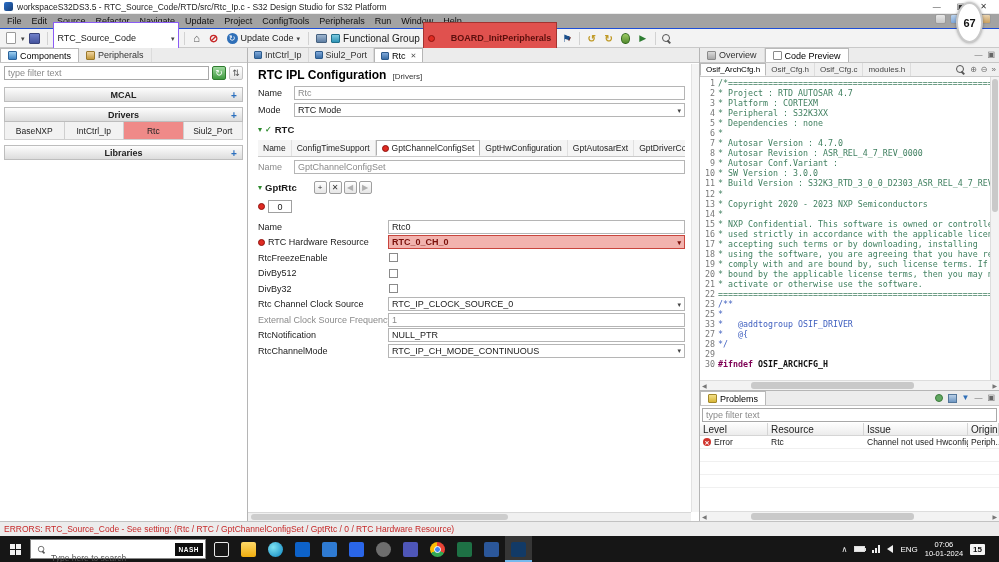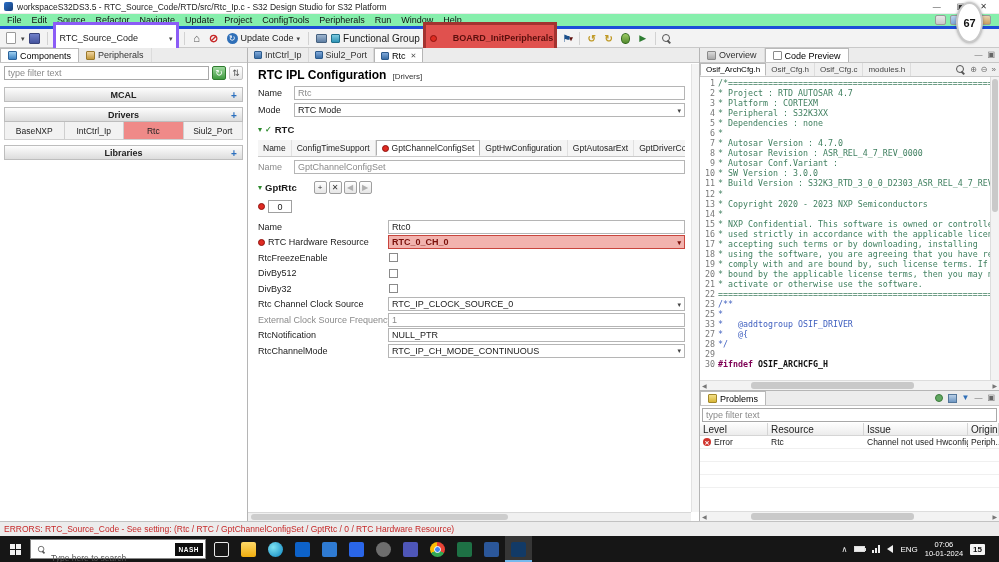--- a/index.html
+++ b/index.html
@@ -8,38 +8,38 @@
   [data-interactable]{cursor:default;}
 
   
   .titlebar{position:absolute;top:0;left:0;right:0;height:14px;background:#fff;display:flex;align-items:center;gap:4px;padding:0 4px;border-bottom:1px solid #ececec;}
   .app-icon{width:9px;height:9px;border-radius:2px;background:linear-gradient(135deg,#2a6fc9,#173f77);flex:none;}
   .title-text{font-size:8.5px;color:#222;white-space:nowrap;overflow:hidden;}
   .win-controls{margin-left:auto;display:flex;gap:16px;padding-right:8px;font-size:8px;color:#333;align-items:center;}
   .badge67{position:absolute;top:2px;right:16px;width:27px;height:41px;border-radius:50%;background:#fff;border:2px solid #c9c9c9;display:flex;align-items:center;justify-content:center;font-size:11px;font-weight:bold;color:#111;z-index:60;box-shadow:0 0 3px rgba(0,0,0,.35);}
 
   
-  .menubar{position:absolute;top:14px;left:0;right:0;height:15px;background:#86efac;border-bottom:3px solid #1d4ed8;display:flex;align-items:center;padding:0 2px;}
+  .menubar{position:absolute;top:14px;left:0;right:0;height:15px;background:#a3a3a3;border-bottom:1px solid #1d4ed8;display:flex;padding:0 2px;}
   .menu-items{display:flex;height:100%;align-items:center;}
   .menu-item{padding:0 5px;font-size:9px;color:#111;height:100%;display:flex;align-items:center;}
   .menubar-right{margin-left:auto;display:flex;gap:4px;padding-right:6px;}
   .persp-icon{width:11px;height:10px;border-radius:2px;border:1px solid #9a9a9a;}
   .p1{background:linear-gradient(#e8e8e8,#c9c9c9);}
   .p2{background:linear-gradient(#bcd4ee,#7fa8d9);}
   .p3{background:linear-gradient(#cfe3cf,#8bbb8b);}
   .p4{background:linear-gradient(#e9d3b0,#caa05e);}
 
   
   .toolbar{position:absolute;top:29px;left:0;right:0;height:19px;background:#f3f3f3;border-bottom:1px solid #c9c9c9;display:flex;align-items:center;gap:3px;padding:0 4px;}
   .sep{width:1px;height:13px;background:#d2d2d2;margin:0 2px;flex:none;}
   .ticon{width:14px;height:14px;display:flex;align-items:center;justify-content:center;font-size:10px;flex:none;}
   .i-new{width:10px;height:12px;background:#fff;border:1px solid #9a9a9a;border-radius:1px;}
   .i-save{width:11px;height:11px;background:linear-gradient(#6f7fc9,#44539e);border-radius:1px;border:1px solid #39437c;}
   .arr{font-size:7px;color:#444;line-height:1;}
-  .combo{height:32px;border:3px solid #8b5cf6;background:#fff;display:flex;align-items:center;gap:16px;padding:0 3px 0 4px;font-size:9px;flex:none;}
+  .combo{height:32px;border:1px solid #8b5cf6;background:#fff;display:flex;align-items:center;gap:16px;padding:0 3px 0 4px;font-size:9px;flex:none;}
   .tb-combo-project{width:126px;justify-content:space-between;}
   .glyph{font-size:11px;color:#555;}
   .red-glyph{color:#c62828;font-weight:bold;font-size:11px;}
   .tb-btn{display:flex;align-items:center;gap:3px;padding:0 3px;height:16px;font-size:9px;flex:none;}
   .i-update{width:11px;height:11px;border-radius:50%;background:#2f6fb8;color:#fff;font-size:8px;display:flex;align-items:center;justify-content:center;}
   .i-periph{width:11px;height:9px;background:linear-gradient(#9fb6cf,#5d7ea3);border:1px solid #46617f;border-radius:1px;}
   .i-fg{width:9px;height:9px;background:linear-gradient(#7ecbe0,#2d93b5);border:1px solid #1f6f8b;border-radius:1px;}
   .board-combo{width:134px;background:#e0514e;border-color:#a33330;color:#5c0f0d;font-weight:bold;justify-content:space-between;}
   .board-combo .arr{color:#5c0f0d;}
   .i-flag{color:#1a4f8b;font-size:10px;}

